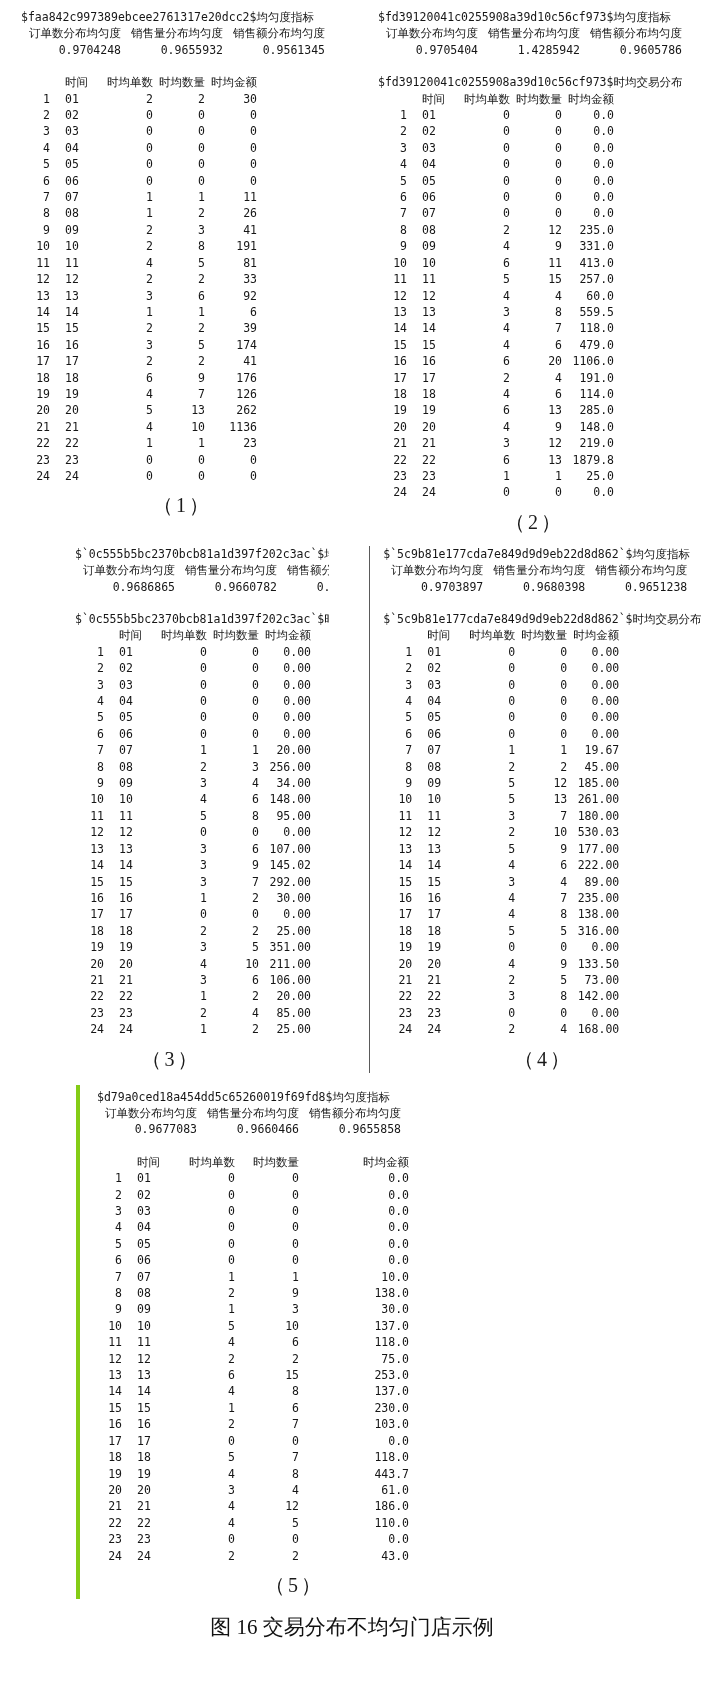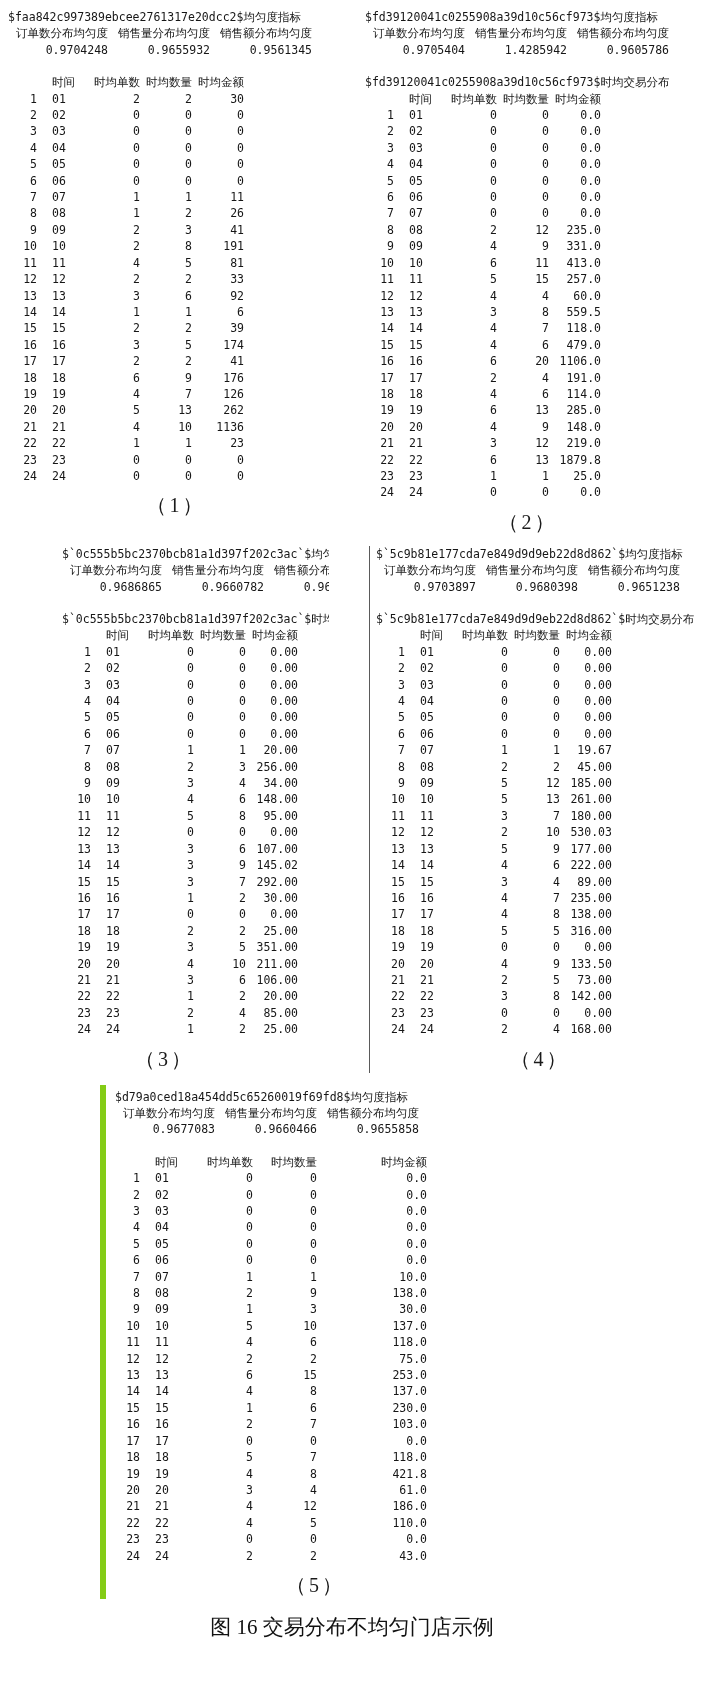--- a/index.html
+++ b/index.html
@@ -6,29 +6,29 @@
   body{
     width:704px;height:1691px;background:#ffffff;color:#161616;
     font-family:"DejaVu Sans Mono","Liberation Mono",monospace;
     overflow:hidden;
   }
   .mono{font-size:11.5px;line-height:16.4px;white-space:nowrap;}
   .row{display:flex;align-items:flex-start;}
   .row1{padding-top:9px;}
   .row2{margin-top:10px;gap:40px;}
   .row3{margin-top:12px;}
-  section.panel{box-sizing:border-box;}
+  section.panel{box-sizing:border-box;padding-left:13px;}
   .p1{width:352px;}
   .p1 .mono{margin-left:8px;}
   .p2{width:352px;}
   .p2 .mono{margin-left:13px;}
   .p3{width:363px;overflow:hidden;}
   .p3 .mono{margin-left:62px;}
   .p4{width:369px;border-left:1px solid #5a5a5a;padding-left:6px;}
-  .p5{margin-left:100px;width:420px;border-left:6px solid #84cc16;padding-left:5px;padding-top:4px;}
+  .p5{margin-left:76px;width:420px;border-left:4px solid #84cc16;padding-left:5px;padding-top:4px;}
   .p5 .mono{margin-left:4px;}
 
   .ind-h,.ind-v{display:grid;grid-template-columns:repeat(3,96px);column-gap:6px;padding-left:8px;}
   .ind-v span{text-align:right;padding-right:4px;}
   .gap{height:16px;}
 
   .thead,.trow{display:grid;grid-template-columns:var(--g);}
   .p1,.p2,.p3,.p4{--g:38px 44px 50px 52px 52px;}
   .p5{--g:34px 48px 56px 64px 110px;}
   .c0{text-align:right;padding-right:9px;}
@@ -972,21 +972,21 @@
           <span class="c1">18</span>
           <span class="c2">5</span>
           <span class="c3">7</span>
           <span class="c4">118.0</span>
         </div>
         <div class="trow">
           <span class="c0">19</span>
           <span class="c1">19</span>
           <span class="c2">4</span>
           <span class="c3">8</span>
-          <span class="c4">421.8</span>
+          <span class="c4">443.7</span>
         </div>
         <div class="trow">
           <span class="c0">20</span>
           <span class="c1">20</span>
           <span class="c2">3</span>
           <span class="c3">4</span>
           <span class="c4">61.0</span>
         </div>
         <div class="trow">
           <span class="c0">21</span>

